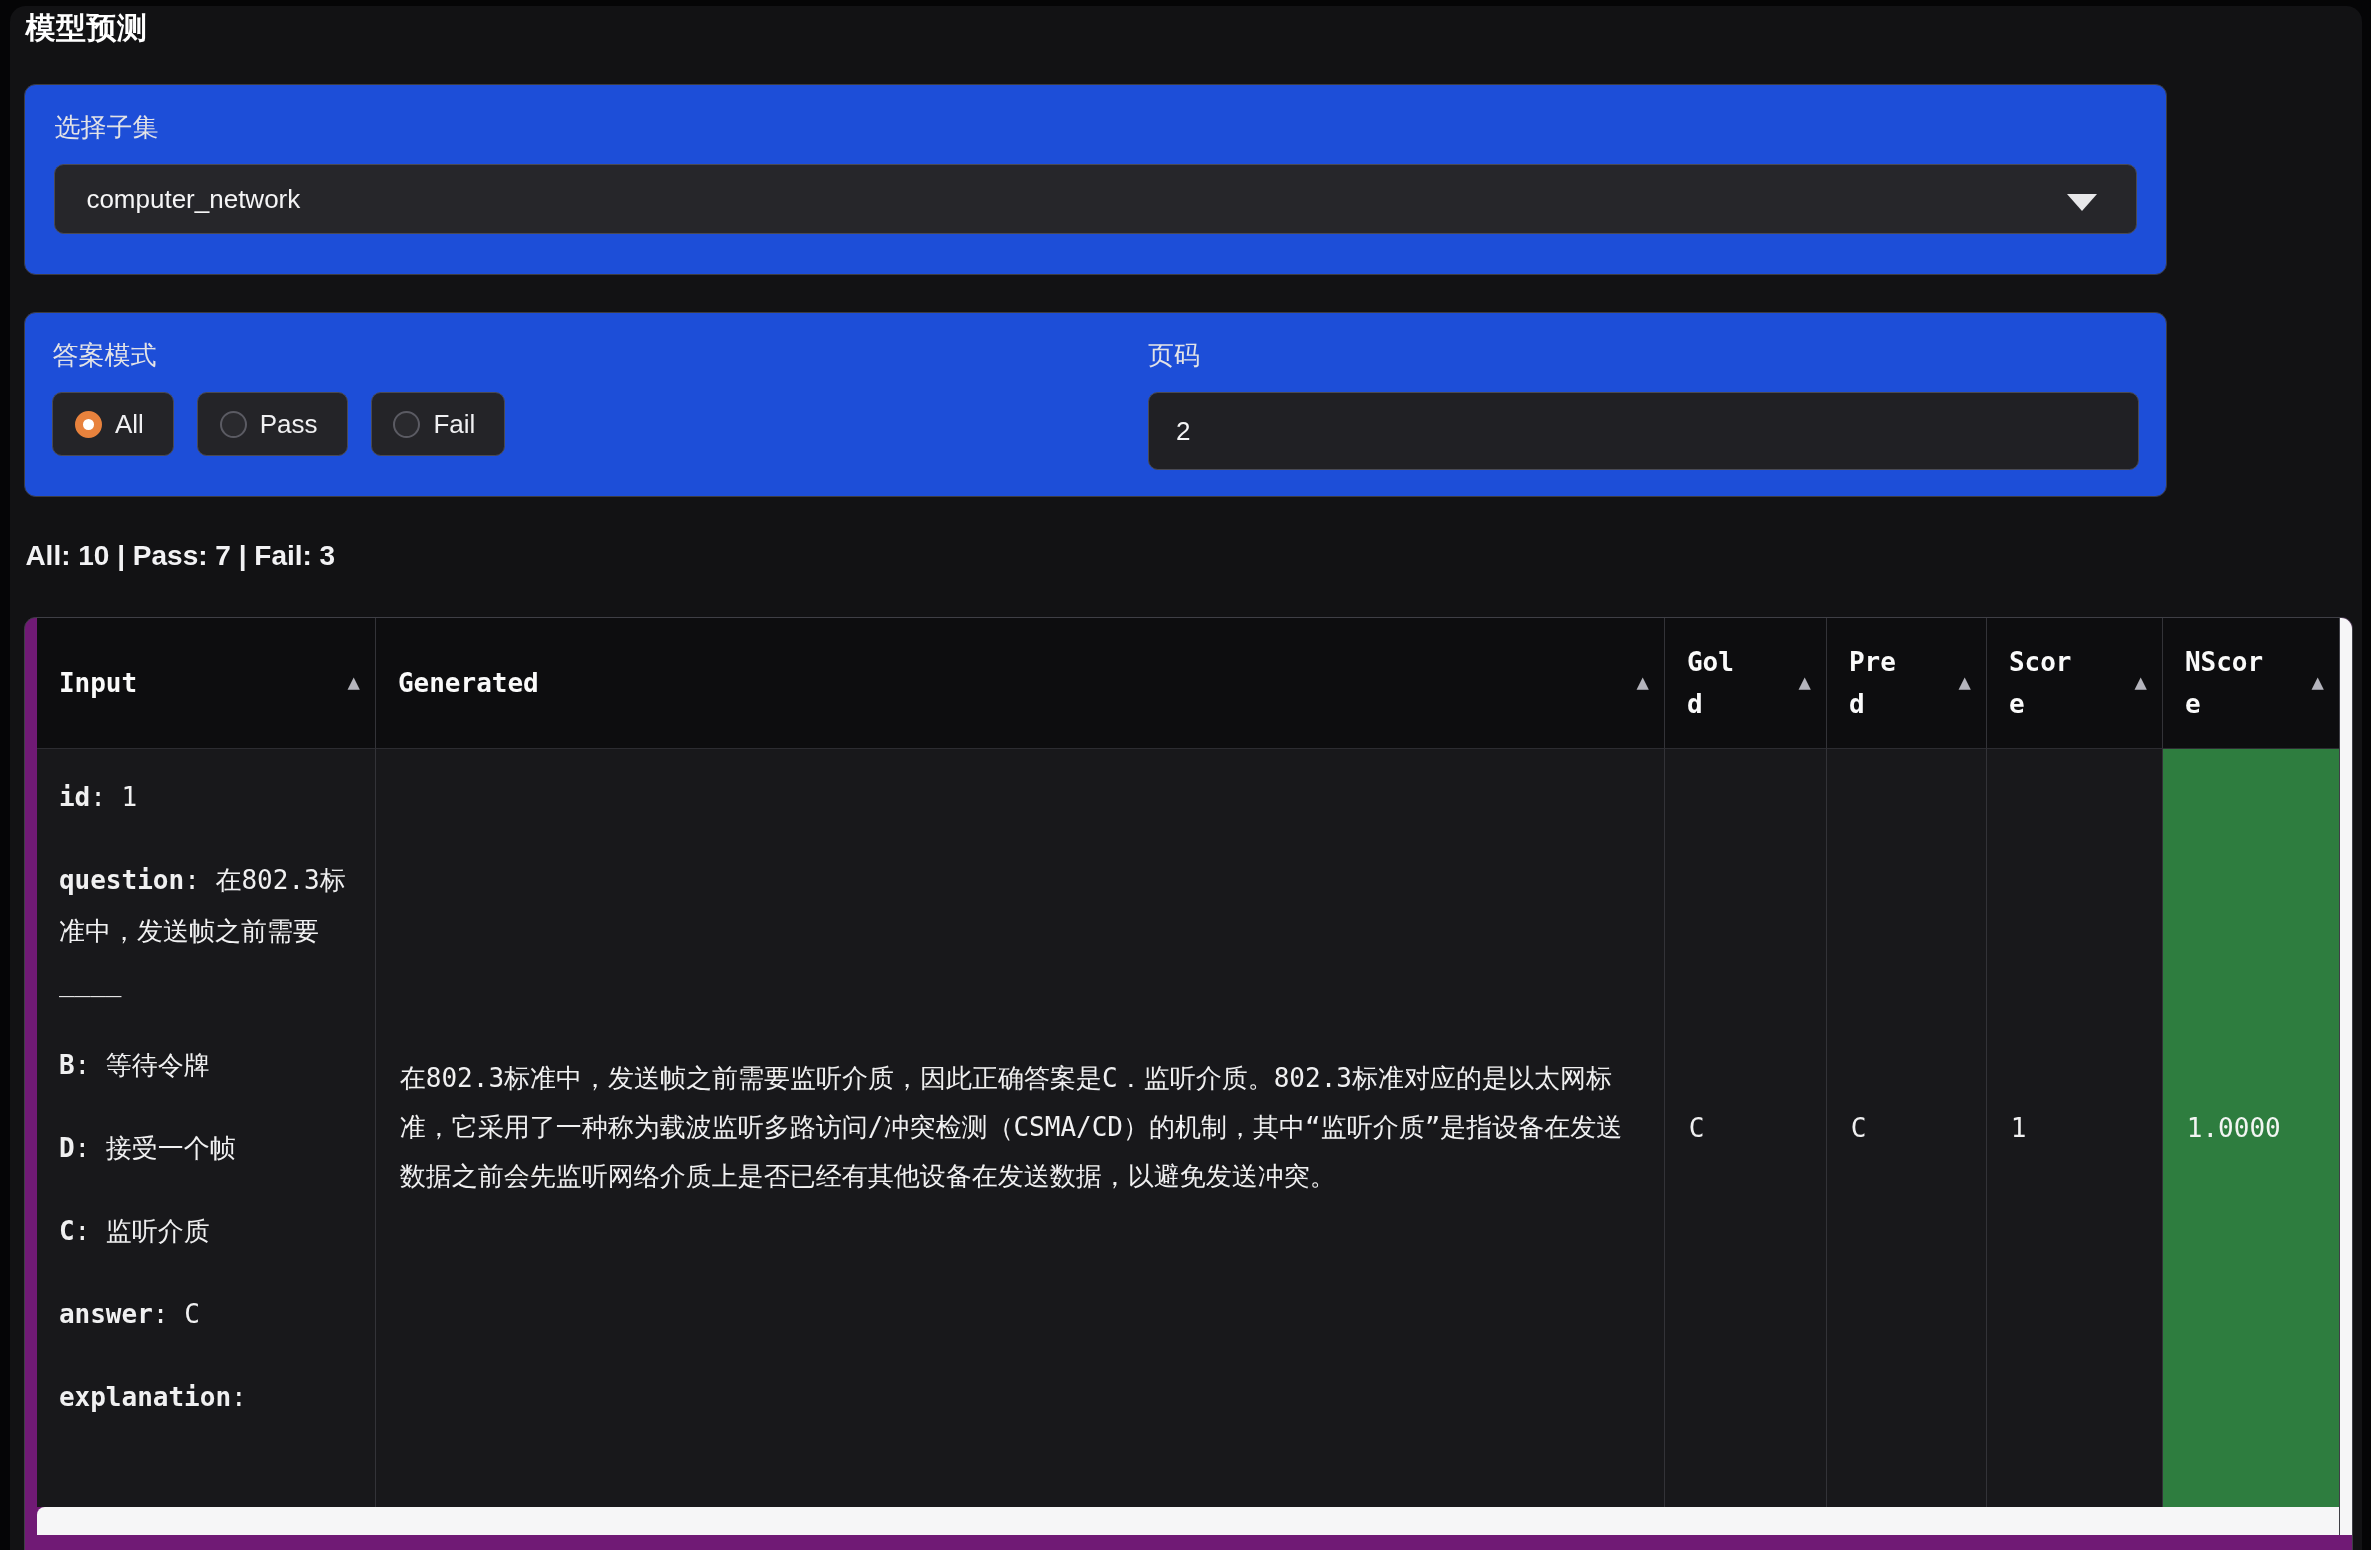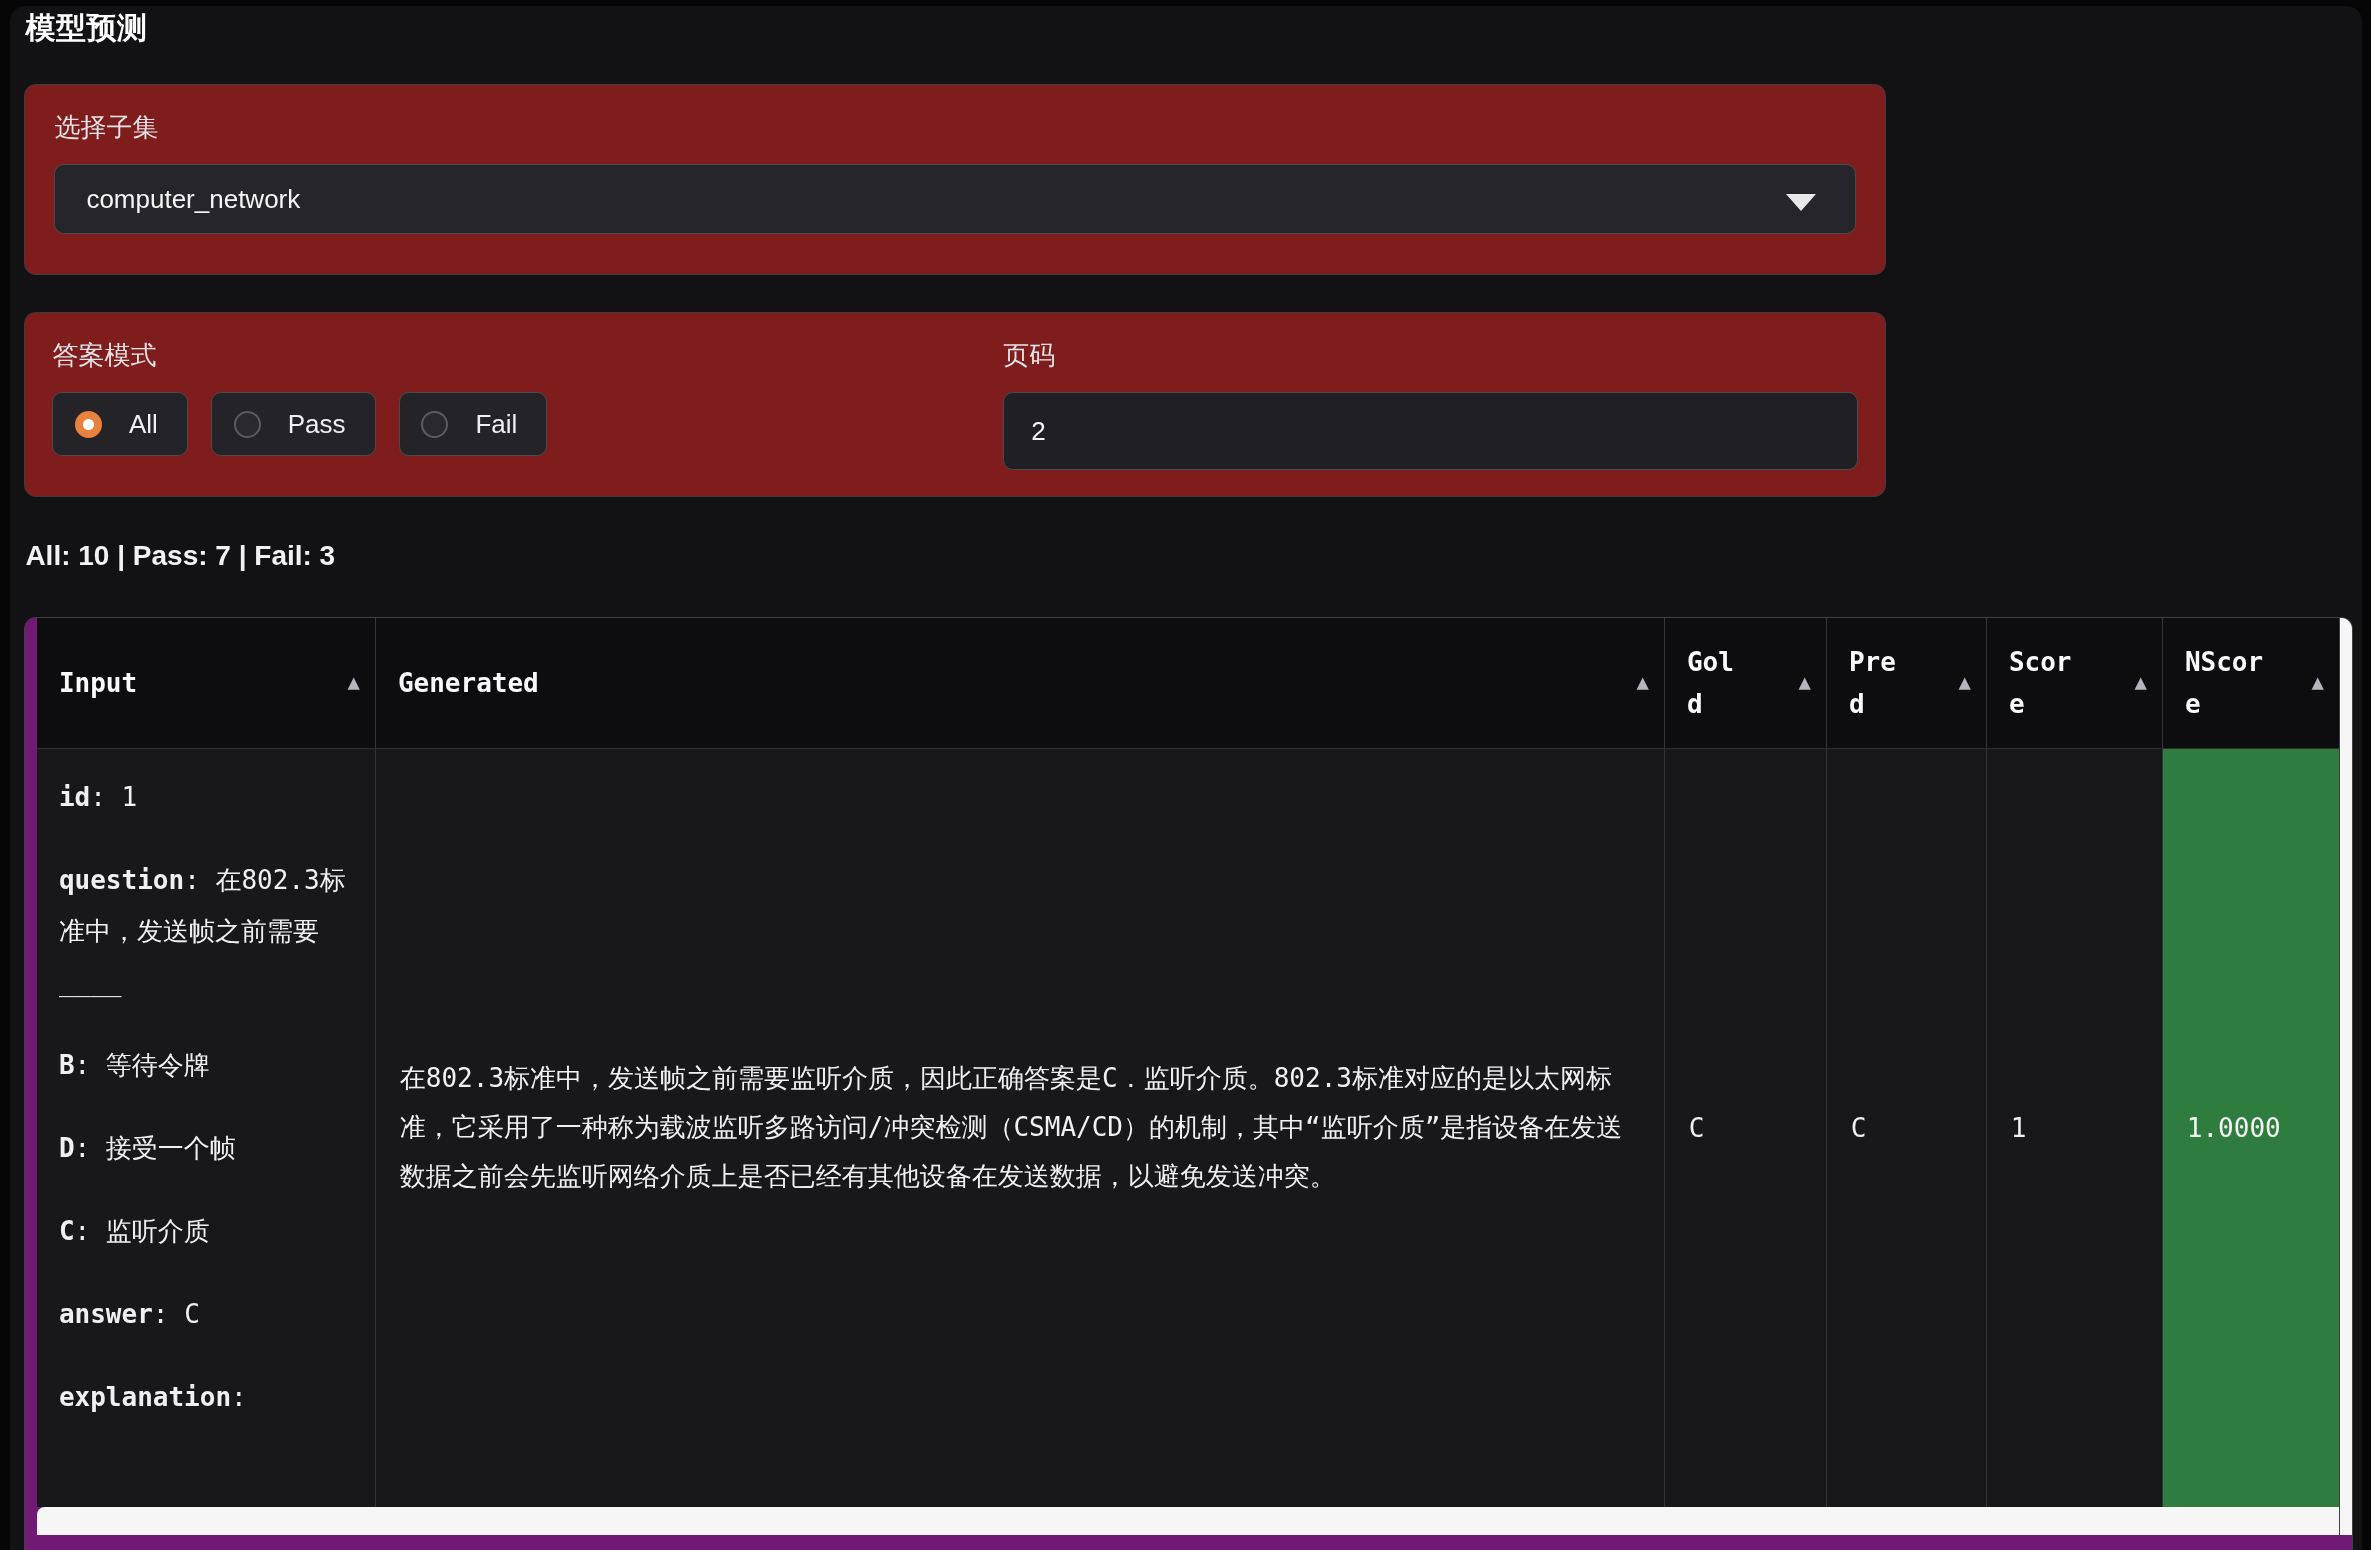--- a/index.html
+++ b/index.html
@@ -15,22 +15,22 @@
     background:#121214; border-radius:15.6px;
   }
   
   .page-title {
     position:absolute; left:15.6px; top:2px;
     font-size:30px; font-weight:bold; color:#ffffff;
     letter-spacing:0.5px;
   }
   
   .panel {
-    position:absolute; left:14.6px; width:1862px;
-    background:#7f1d1d; border:1px solid #3c3c42; border-radius:11.7px;
+    position:absolute; left:14.6px; width:2143px;
+    background:#1d4ed8; border:1px solid #3c3c42; border-radius:11.7px;
   }
   .panel-subset { top:78px; height:191px; padding:25px 29px; }
   .panel-filters { top:306px; height:185px; padding:25px 27px; display:flex; gap:43px; }
   .block-label { font-size:26px; color:#e3e3e6; margin-bottom:19.5px; }
   
   .select-box {
     position:relative; height:70px; width:100%;
     background:#26262a; border:1px solid #4a4a52; border-radius:9.8px;
     display:flex; align-items:center; padding:0 59px 0 31px;
     cursor:pointer;
@@ -41,21 +41,21 @@
     position:absolute; right:39px; top:50%; margin-top:-5.9px;
     width:0; height:0;
     border-left:15.6px solid transparent; border-right:15.6px solid transparent;
     border-top:17.6px solid #e8e8ea;
   }
   
   .filters-left { flex:1.03; }
   .filters-right { flex:0.97; }
   .radio-row { display:flex; gap:23.4px; }
   .radio-btn {
-    display:flex; align-items:center; gap:27px;
+    display:flex; align-items:center; gap:13px;
     border:1px solid #4a4a52; border-radius:9.8px;
     padding:0 29px 0 21.5px; height:64px;
     background:#242428; cursor:pointer;
   }
   .radio-circle {
     width:27px; height:27px; border-radius:50%;
     border:2px solid #5b5b63; background:#2a2a2e;
     position:relative; flex:0 0 auto;
   }
   .radio-btn.selected .radio-circle { background:#e8823d; border-color:#e8823d; }

